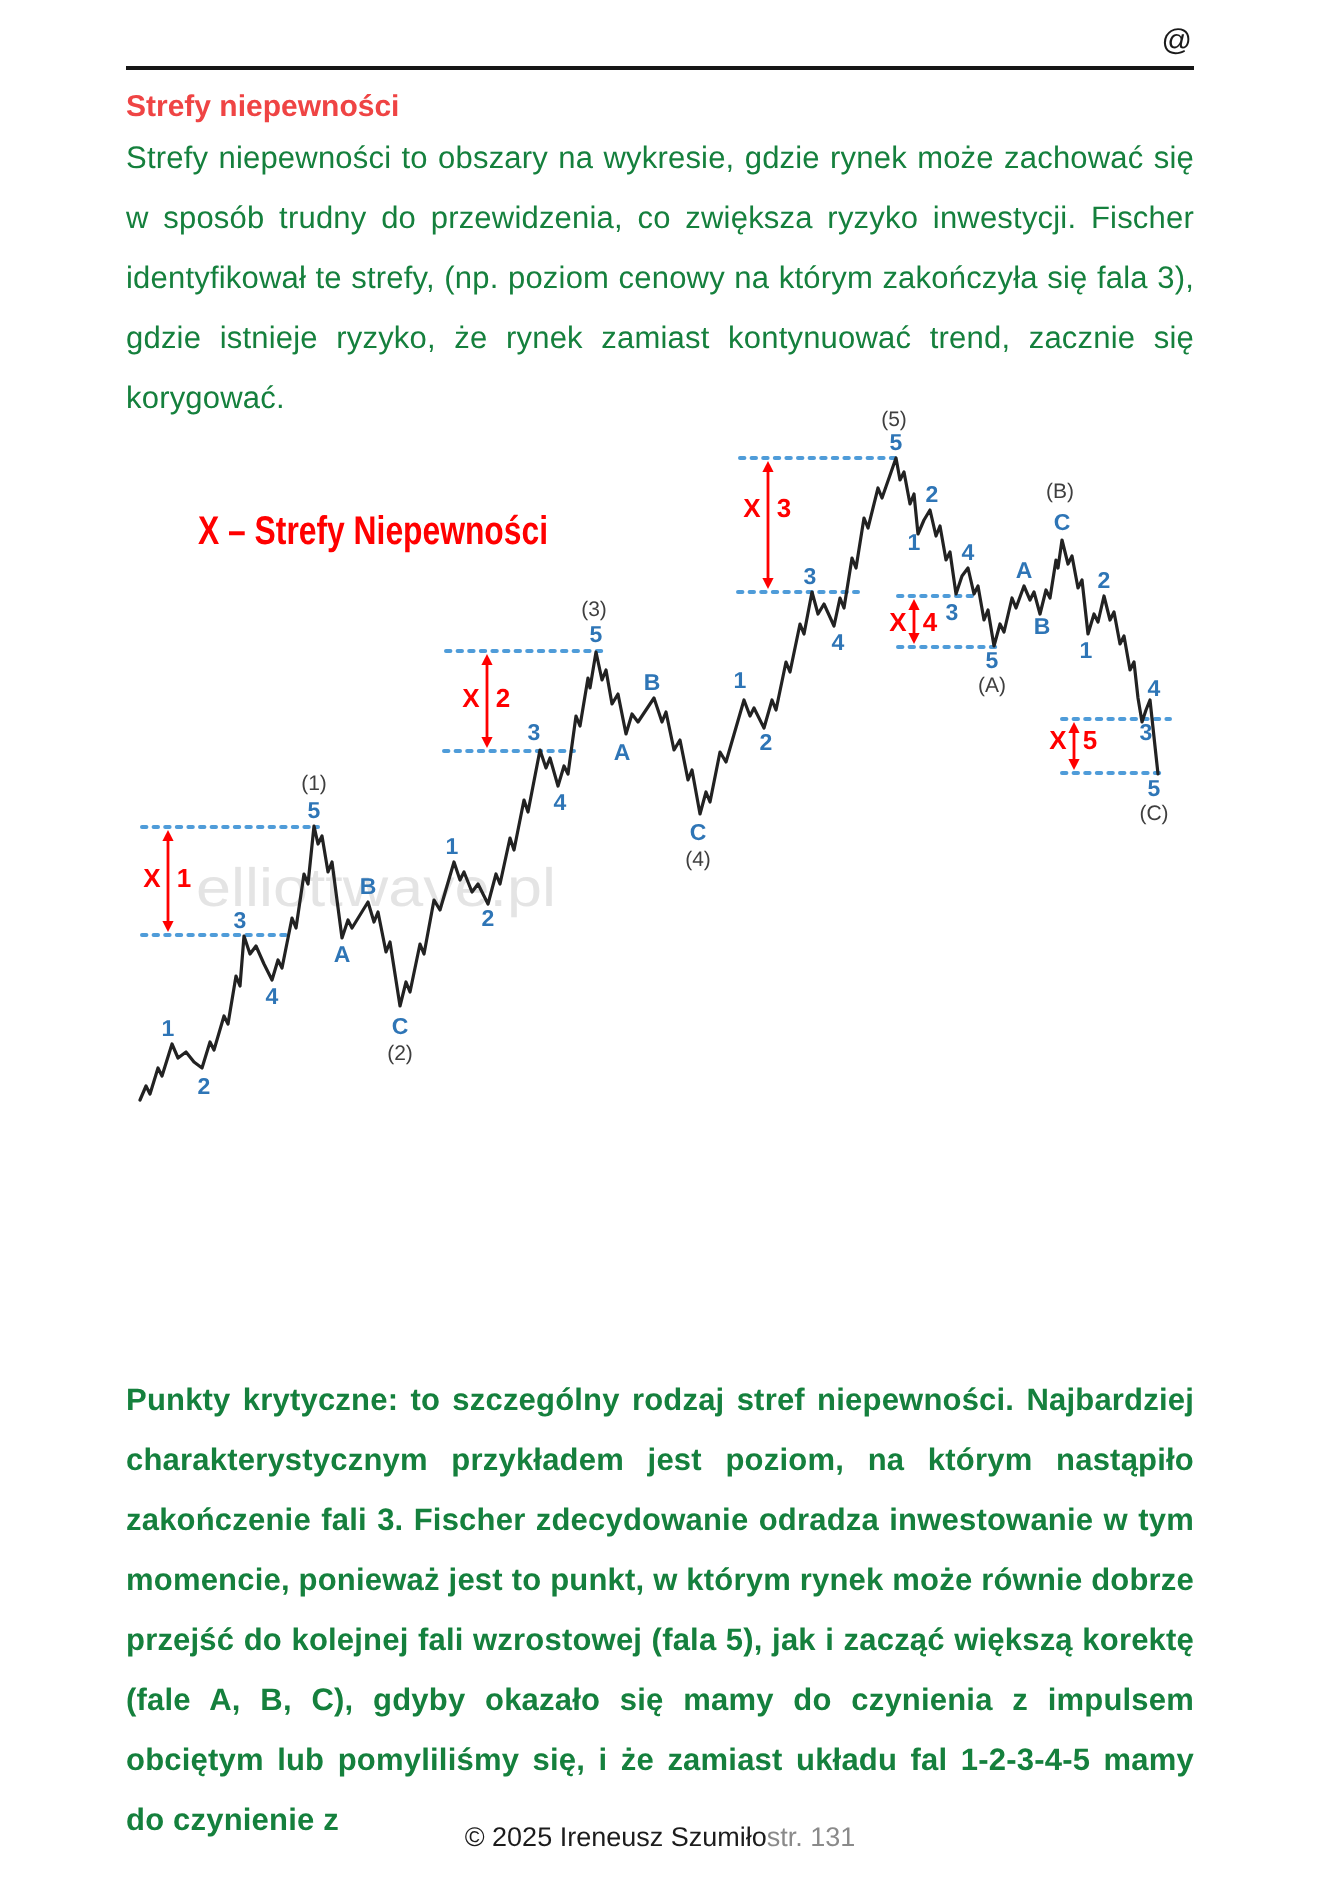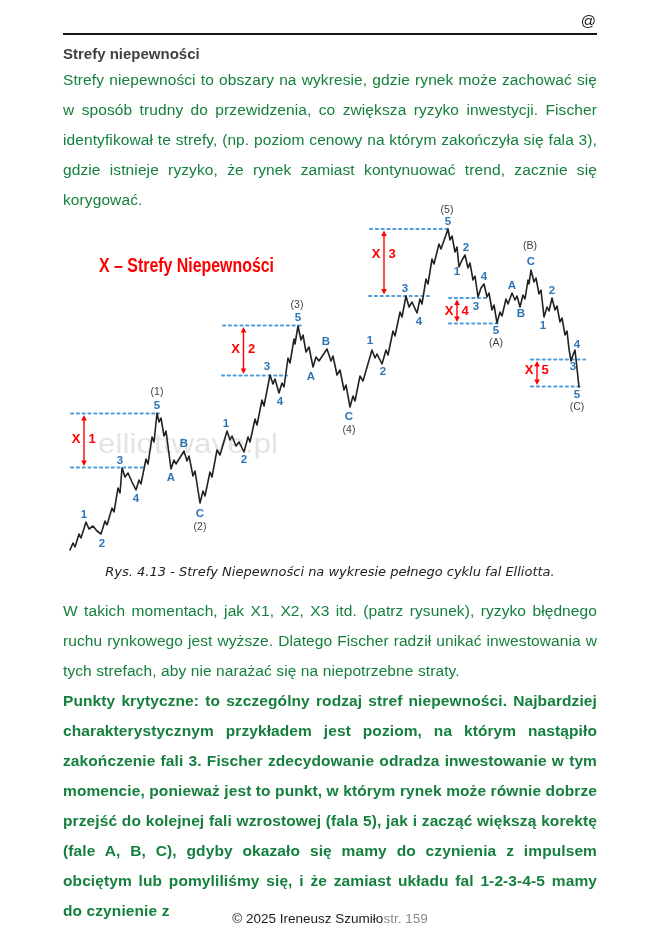--- a/index.html
+++ b/index.html
@@ -1,20 +1,20 @@
 <!DOCTYPE html>
 <html lang="pl"><head>
 <meta charset="utf-8">
 <style>
   html,body{margin:0;padding:0;background:#ffffff;}
   .page{position:relative;width:660px;height:951px;background:#fff;overflow:hidden;
         font-family:"Liberation Sans",sans-serif;color:#1a1a1a;}
   .at-symbol{position:absolute;top:12px;right:64px;font-size:15px;color:#1a1a1a;}
   .header-rule{position:absolute;top:33px;left:63px;width:534px;height:1.5px;background:#161616;}
-  .section-heading{position:absolute;top:45px;left:63px;margin:0;font-size:15px;font-weight:bold;color:#404040;}
+  .section-heading{position:absolute;top:45px;left:63px;margin:0;font-size:15px;font-weight:bold;color:#ef4444;}
   .body-par{position:absolute;left:63px;width:534px;margin:0;font-size:15.5px;line-height:30px;
             text-align:justify;color:#15803d;letter-spacing:0.1px;}
   .par-1{top:65px;}
   .par-2{top:596px;}
   .par-3{top:686px;font-weight:bold;}
   .figure-wrap{position:absolute;left:60px;top:200px;width:540px;height:365px;}
   .figure-wrap svg{display:block;width:540px;height:365px;}
   .figure-caption{position:absolute;top:564px;left:63px;width:534px;text-align:center;
                   font-style:italic;font-size:13px;color:#222;font-family:"DejaVu Sans","Liberation Sans",sans-serif;}
   .footer{position:absolute;top:911px;left:63px;width:534px;display:flex;
@@ -112,23 +112,21 @@
         <text x="140" y="327" font-size="10.5" fill="#3f3f3f" text-anchor="middle" dominant-baseline="middle" font-family="Liberation Sans,sans-serif">(2)</text>
         <text x="237" y="105" font-size="10.5" fill="#3f3f3f" text-anchor="middle" dominant-baseline="middle" font-family="Liberation Sans,sans-serif">(3)</text>
         <text x="289" y="230" font-size="10.5" fill="#3f3f3f" text-anchor="middle" dominant-baseline="middle" font-family="Liberation Sans,sans-serif">(4)</text>
         <text x="387" y="10" font-size="10.5" fill="#3f3f3f" text-anchor="middle" dominant-baseline="middle" font-family="Liberation Sans,sans-serif">(5)</text>
         <text x="436" y="143" font-size="10.5" fill="#3f3f3f" text-anchor="middle" dominant-baseline="middle" font-family="Liberation Sans,sans-serif">(A)</text>
         <text x="470" y="46" font-size="10.5" fill="#3f3f3f" text-anchor="middle" dominant-baseline="middle" font-family="Liberation Sans,sans-serif">(B)</text>
         <text x="517" y="207" font-size="10.5" fill="#3f3f3f" text-anchor="middle" dominant-baseline="middle" font-family="Liberation Sans,sans-serif">(C)</text>
       </svg>
   </div>
 
-  <div class="figure-caption">Rys. 4.13 - Strefy Niepewności na wykresie pełnego cyklu fal Elliotta.</div>
 
-  <p class="body-par par-2">W takich momentach, jak X1, X2, X3 itd. (patrz rysunek), ryzyko błędnego ruchu rynkowego jest wyższe. Dlatego Fischer radził unikać inwestowania w tych strefach, aby nie narażać się na niepotrzebne straty.</p>
   <p class="body-par par-3">Punkty krytyczne: to szczególny rodzaj stref niepewności. Najbardziej charakterystycznym przykładem jest poziom, na którym nastąpiło zakończenie fali 3. Fischer zdecydowanie odradza inwestowanie w tym momencie, ponieważ jest to punkt, w którym rynek może równie dobrze przejść do kolejnej fali wzrostowej (fala 5), jak i zacząć większą korektę (fale A, B, C), gdyby okazało się mamy do czynienia z impulsem obciętym lub pomyliliśmy się, i że zamiast układu fal 1-2-3-4-5 mamy do czynienie z</p>
 
   <div class="footer">
     <span class="copyright">© 2025 Ireneusz Szumiło</span>
-    <span class="pagenum">str. 159</span>
+    <span class="pagenum">str. 131</span>
   </div>
 
 </div>
 
 </body></html>

